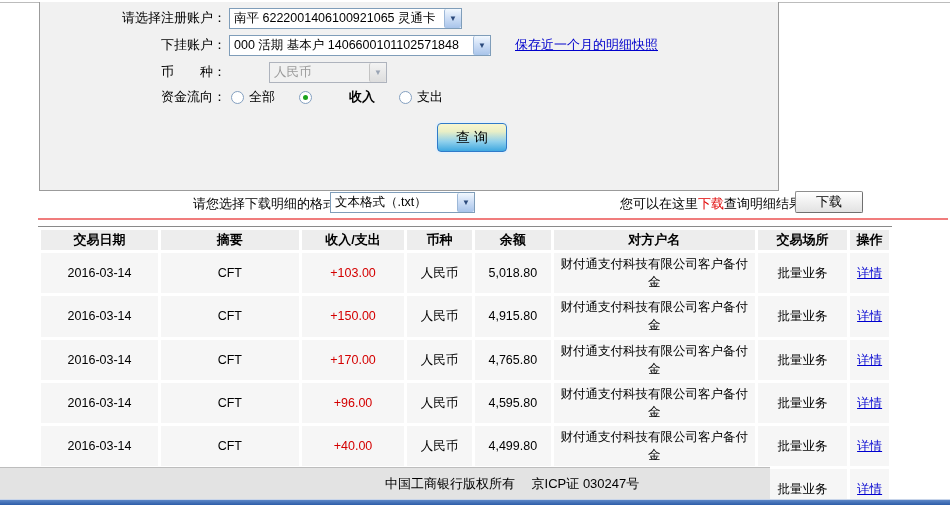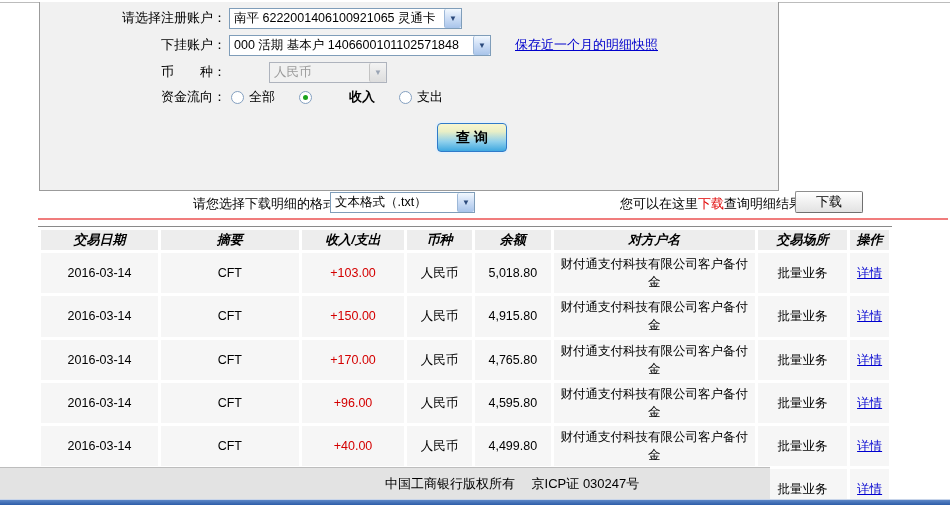--- a/index.html
+++ b/index.html
@@ -32,39 +32,39 @@
   .radio { width:13px; height:13px; border:1px solid #84a0c0; border-radius:50%; background:#fff;
            display:inline-flex; align-items:center; justify-content:center; margin-right:5px; }
   .radio .dot { width:5px; height:5px; border-radius:50%; background:transparent; }
   .radio.checked .dot { background:#1ca31c; }
   .radio-opt { display:flex; align-items:center; margin-right:24px; }
 
   
   .query-btn { position:absolute; top:123px; left:437px; width:70px; height:29px;
         border:1px solid #2f7ac9; border-radius:4px; box-shadow:0 0 0 2px #e7f1fa;
         background:linear-gradient(180deg,#f8f6d0 0%,#e9efc6 28%,#8fd0ec 65%,#3fa8e0 100%);
-        font-size:14px; font-weight:bold; color:#000; text-align:center; line-height:27px; cursor:pointer; }
+        font-size:14px; font-weight:normal; color:#000; text-align:center; line-height:27px; cursor:pointer; }
 
   
   .dl-row { position:absolute; top:191px; left:0; width:950px; height:24px; }
   .dl-format-label { position:absolute; left:193px; top:3px; line-height:20px; }
   .dl-format-select { position:absolute; left:327px; top:1px; width:145px; }
   .dl-hint { position:absolute; left:620px; top:3px; line-height:20px; }
   .dl-hint .red-link { color:#e00000; cursor:pointer; }
   .dl-btn { position:absolute; left:795px; top:0; width:68px; height:22px;
         border:1px solid #8e8e8e; border-right-color:#6f6f6f; border-bottom-color:#6f6f6f; border-radius:2px;
         background:linear-gradient(180deg,#ffffff,#e2e2e2); text-align:center; line-height:20px; font-size:13px; cursor:pointer; }
 
   .red-line { position:absolute; top:218px; left:38px; width:910px; height:2px; background:#f07c7c; }
 
   
   .tbl-wrap { position:absolute; top:226px; left:38px; width:854px; border-top:1px solid #8a8a8a; }
   table.results { border-collapse:separate; border-spacing:3px; width:854px; table-layout:fixed; }
   table.results th { background:#ededed; font-weight:bold; font-size:13px; height:15px; padding:1px 2px;
-        text-align:center; white-space:nowrap;font-style:italic; }
+        text-align:center; white-space:nowrap; }
   table.results td { background:#f6f6f6; font-size:12.5px; height:30px; padding:2px 6px;
         text-align:center; vertical-align:middle; line-height:1.45; }
   td.amt { color:#d40000; }
   .detail-link { color:#0000d0; text-decoration:underline; cursor:pointer; }
 
   
   .footer { position:absolute; top:467px; left:0; width:770px; height:32px; background:#e3e3e3;
         border-top:1px solid #bdbdbd; }
   .footer-left { position:absolute; left:2px; top:0; line-height:31px; white-space:pre; }
   .footer-center { position:absolute; left:385px; top:0; line-height:31px; white-space:pre; }

